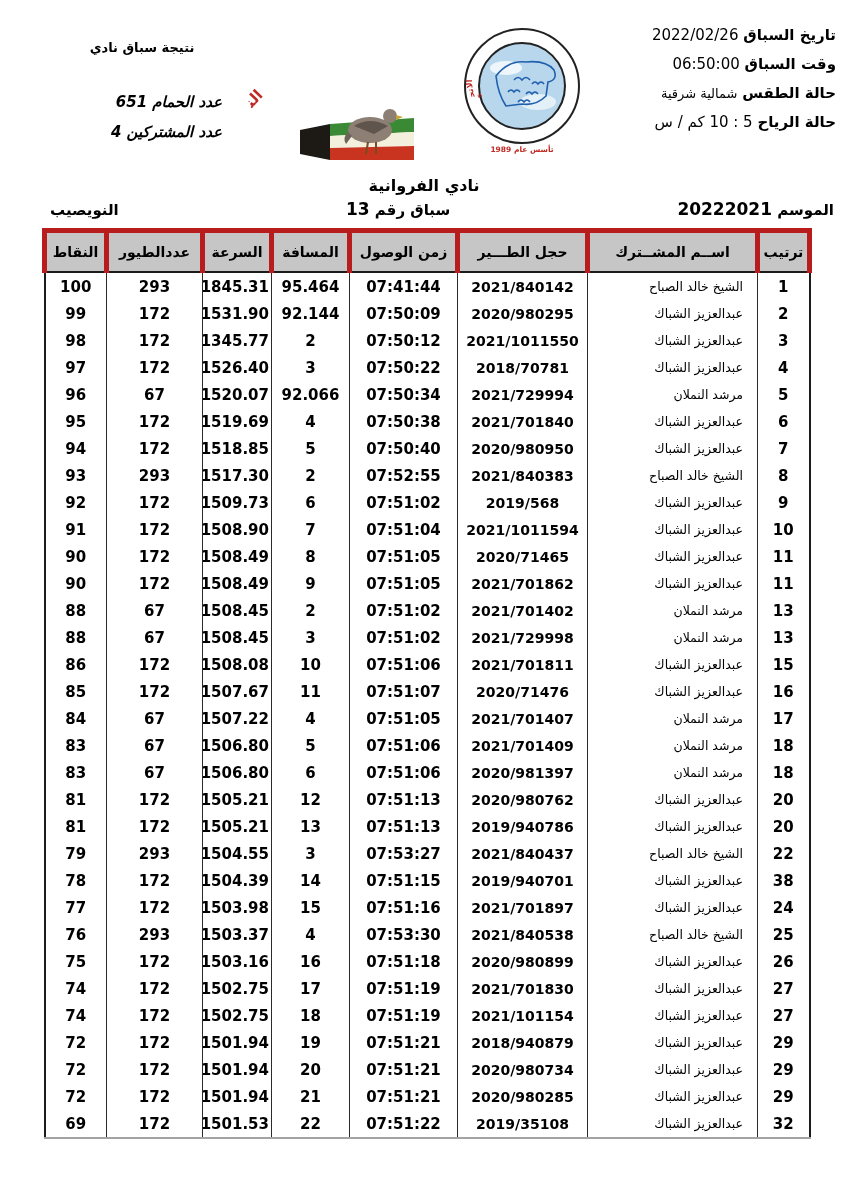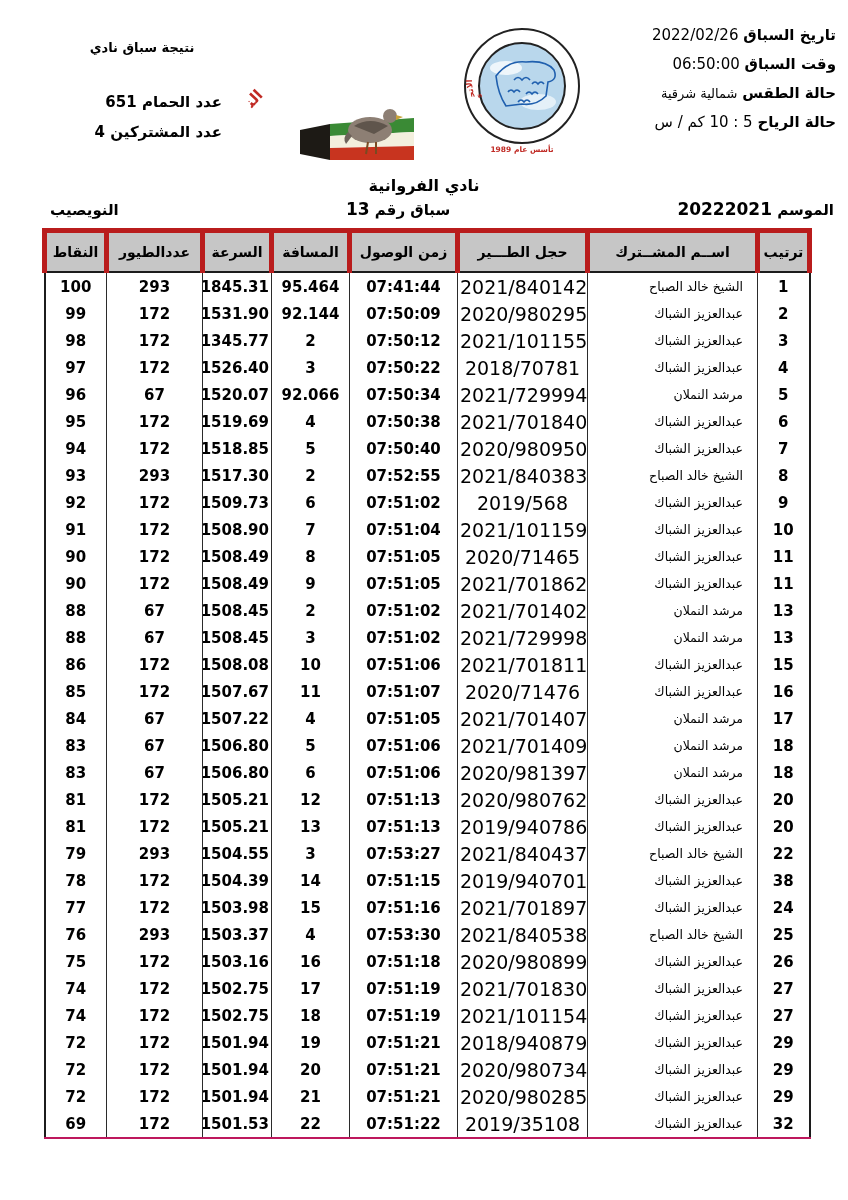--- a/index.html
+++ b/index.html
@@ -8,21 +8,21 @@
     font-family:"DejaVu Sans",sans-serif;color:#000;overflow:hidden;direction:rtl;
   }
   
   .hdr-right{position:absolute;top:26px;right:12px;width:250px;text-align:right;}
   .hdr-right .line{margin-bottom:11px;font-size:15px;white-space:nowrap;}
   .hdr-right .lbl{font-weight:bold;}
   .hdr-right .val{font-weight:normal;}
   .hdr-right .small{font-size:13px;}
   .hdr-left{position:absolute;top:40px;left:62px;width:160px;text-align:center;}
   .hdr-left .title{font-weight:bold;font-size:13px;margin-bottom:38px;white-space:nowrap;}
-  .hdr-left .count{font-weight:bold;font-size:15px;margin-bottom:12px;white-space:nowrap;text-align:right;}
+  .hdr-left .count{font-weight:bold;font-size:15px;margin-bottom:12px;white-space:nowrap;text-align:right;font-style:italic;}
   
   .club-logo{position:absolute;top:14px;left:242px;width:220px;height:152px;}
   .fed-logo{position:absolute;top:10px;left:462px;width:120px;height:152px;}
   
   .club-title{position:absolute;top:176px;left:0;width:100%;text-align:center;font-weight:bold;font-size:16px;}
   .race-info{position:absolute;top:199px;right:14px;left:50px;display:flex;justify-content:space-between;align-items:baseline;font-size:15px;font-weight:bold;white-space:nowrap;}
   .race-info .big{font-size:17px;}
   .race-info .light{font-weight:bold;}
   
   table.results{
@@ -32,23 +32,23 @@
   table.results th{
     background:#c6c6c6;border:5px solid #b91c1c;border-bottom:2px solid #1c1c1c;
     height:38px;font-size:14px;font-weight:bold;padding:0 2px;white-space:nowrap;overflow:hidden;
   }
   table.results td{
     border-left:1px solid #2b2b2b;border-right:1px solid #2b2b2b;
     height:27px;padding:0 2px;text-align:center;vertical-align:middle;
     font-size:15px;font-weight:bold;white-space:nowrap;overflow:hidden;
   }
   table.results{border:2px solid #1c1c1c;}
-  table.results tbody tr:last-child td{border-bottom:2px solid #be185d;}
+  table.results tbody tr:last-child td{border-bottom:2px solid #a3a3a3;}
   table.results td.c1{font-weight:normal;font-size:12.5px;text-align:right;padding-left:0;padding-right:14px;}
-  table.results td.c2{font-weight:normal;font-size:19px;direction:ltr;}
+  table.results td.c2{font-weight:bold;font-size:14px;direction:ltr;}
   table.results td.c3{direction:ltr;}
   table.results td.c0{font-size:15px;}
 </style>
 </head>
 <body>
 
 <div id="page">
 
   <div class="hdr-right">
     <div class="line">

